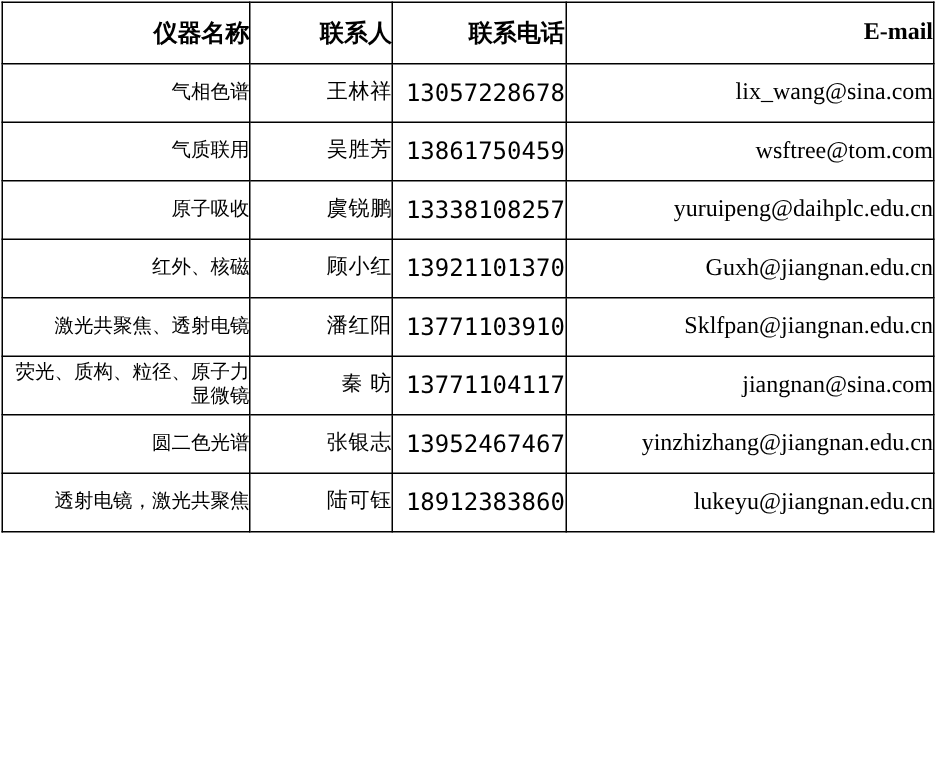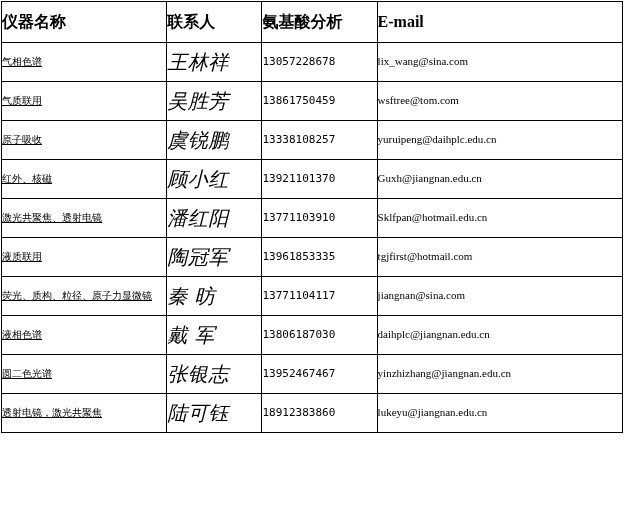--- a/index.html
+++ b/index.html
@@ -22,54 +22,52 @@
   #contact-table col.c0 { width: 165px; }
   #contact-table col.c1 { width: 95px; }
   #contact-table col.c2 { width: 115px; }
   #contact-table col.c3 { width: 245px; }
 
   #contact-table th,
   #contact-table td {
     border: 1px solid #000000;
     padding: 0;
     vertical-align: middle;
-    text-align: left;
+    text-align: right;
     height: 38px;
     line-height: 1.25;
   }
   #contact-table thead th {
     height: 40px;
     font-weight: bold;
     font-size: 16px;
   }
   .cn-head {
     font-family: "DejaVu Sans", "Liberation Sans", sans-serif;
     font-size: 16px;
     font-weight: bold;
   }
   .mono {
     font-family: "DejaVu Sans Mono", "Liberation Mono", monospace;
-    font-size: 11px;
+    font-size: 16px;
   }
   td.left-pad {
     text-align: left;
     padding-left: 7px;
     font-family: Liberation Serif, serif;
   }
   .name-cell {
     font-family: "DejaVu Sans", "Liberation Sans", sans-serif;
-    font-size: 10px;
+    font-size: 13px;
     padding: 0 3px;
-    text-decoration: underline;
   }
   .person-cell {
     font-family: "DejaVu Sans", "Liberation Sans", sans-serif;
-    font-size: 20px;
+    font-size: 14px;
     letter-spacing: 0.5px;
-    font-style: italic;
   }
   .email-head {
     font-family: Liberation Serif, serif;
     font-size: 17px;
     font-weight: bold;
   }
   .two-line { line-height: 1.2; }
 </style>
 </head>
 <body>
@@ -78,21 +76,21 @@
   <colgroup>
     <col class="c0">
       <col class="c1">
       <col class="c2">
       <col class="c3">
   </colgroup>
   <thead>
     <tr>
       <th class="cn-head">仪器名称</th>
       <th class="cn-head">联系人</th>
-      <th class="cn-head">氨基酸分析</th>
+      <th class="cn-head">联系电话</th>
       <th class="email-head">E-mail</th>
     </tr>
   </thead>
   <tbody>
     <tr>
       <td class="name-cell">气相色谱</td>
       <td class="person-cell">王林祥</td>
       <td class="mono">13057228678</td>
       <td class="mono left-pad">lix_wang@sina.com</td>
     </tr>
@@ -111,39 +109,27 @@
     <tr>
       <td class="name-cell">红外、核磁</td>
       <td class="person-cell">顾小红</td>
       <td class="mono">13921101370</td>
       <td class="mono left-pad">Guxh@jiangnan.edu.cn</td>
     </tr>
     <tr>
       <td class="name-cell">激光共聚焦、透射电镜</td>
       <td class="person-cell">潘红阳</td>
       <td class="mono">13771103910</td>
-      <td class="mono left-pad">Sklfpan@hotmail.edu.cn</td>
-    </tr>
-    <tr>
-      <td class="name-cell">液质联用</td>
-      <td class="person-cell">陶冠军</td>
-      <td class="mono">13961853335</td>
-      <td class="mono left-pad">tgjfirst@hotmail.com</td>
+      <td class="mono left-pad">Sklfpan@jiangnan.edu.cn</td>
     </tr>
     <tr>
       <td class="name-cell two-line">荧光、质构、粒径、原子力显微镜</td>
       <td class="person-cell">秦  昉</td>
       <td class="mono">13771104117</td>
       <td class="mono left-pad">jiangnan@sina.com</td>
-    </tr>
-    <tr>
-      <td class="name-cell">液相色谱</td>
-      <td class="person-cell">戴  军</td>
-      <td class="mono">13806187030</td>
-      <td class="mono left-pad">daihplc@jiangnan.edu.cn</td>
     </tr>
     <tr>
       <td class="name-cell">圆二色光谱</td>
       <td class="person-cell">张银志</td>
       <td class="mono">13952467467</td>
       <td class="mono left-pad">yinzhizhang@jiangnan.edu.cn</td>
     </tr>
     <tr>
       <td class="name-cell">透射电镜，激光共聚焦</td>
       <td class="person-cell">陆可钰</td>

